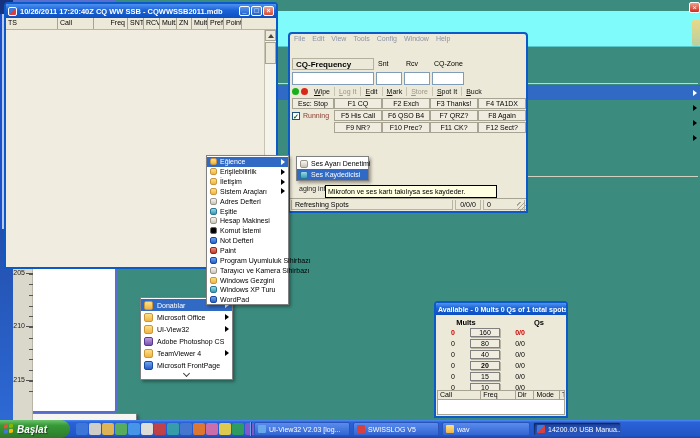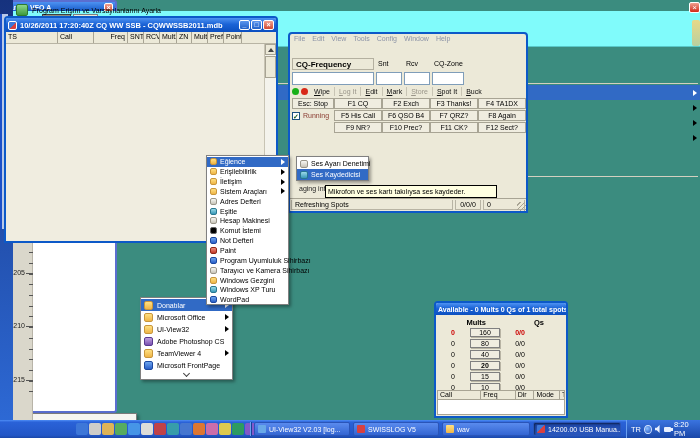--- a/index.html
+++ b/index.html
@@ -29,21 +29,21 @@
   .i-red{background:linear-gradient(180deg,#F09080,#C03828);border:1px solid #902818;}
   .i-gray{background:linear-gradient(180deg,#F8F8F4,#C8C4B8);border:1px solid #9A968A;}
   .i-purple{background:linear-gradient(180deg,#C0A0E0,#7850B0);border:1px solid #583890;}
   .i-cyan{background:linear-gradient(180deg,#9ADAE8,#3898B8);border:1px solid #287890;}
   .i-orange{background:linear-gradient(180deg,#F8C880,#E08830);border:1px solid #B06820;}
   .sep{height:1px;background:#D4D0C0;margin:1px 2px;}
   .xbtn{width:9px;height:9px;margin-left:auto;flex:none;border:1px solid #fff;border-radius:2px;
         background:linear-gradient(180deg,#F0A090,#D24A32);color:#fff;font-size:7px;line-height:7px;text-align:center;}
 
   
-  #log-win{left:4px;top:16px;width:274px;height:227px;z-index:10;}
+  #log-win{left:4px;top:2px;width:274px;height:267px;z-index:10;}
   #log-cols{display:flex;height:12px;background:#ECE9D8;border-bottom:1px solid #B8B4A4;font-size:7px;color:#000;}
   #log-cols .c{border-right:1px solid #A8A494;padding:1px 2px 0 2px;overflow:hidden;white-space:nowrap;}
   #log-body{position:absolute;left:0;top:26px;right:12px;bottom:0;background:#F0EDE0;}
   #log-scroll{position:absolute;right:0;top:26px;width:12px;bottom:0;background:#F4F3EC;border-left:1px solid #C8C4B4;}
   .sb-btn{position:absolute;left:0;width:11px;height:11px;background:#ECE9D8;border:1px solid #A8A494;}
   .tri-up{position:absolute;left:2px;top:3px;width:0;height:0;border-left:3px solid transparent;border-right:3px solid transparent;border-bottom:4px solid #444;}
   .tri-dn{position:absolute;left:2px;top:3px;width:0;height:0;border-left:3px solid transparent;border-right:3px solid transparent;border-top:4px solid #444;}
   #log-thumb{position:absolute;left:0;top:12px;width:11px;height:22px;background:#ECE9D8;border:1px solid #A8A494;}
 
   
@@ -307,21 +307,21 @@
     <span id="vfo-marker"></span>
     <span id="vfo-mline"></span>
     <span id="vfo-mlabel">CQ-Frequency</span>
   </div>
 
   <div class="win" id="avail-win">
     <div class="tbar" id="avail-title">
       <span style="font-size:7px">Available - 0 Mults 0 Qs of 1 total spots</span>
 
     </div>
-    <span class="avhead" style="left:10px;width:40px;text-align:right">Mults</span>
+    <span class="avhead" style="left:10px;width:40px;text-align:center">Mults</span>
     <span class="avhead" style="left:88px;width:30px;text-align:center">Qs</span>
 
     <div class="bandrow red" style="top:24px">
       <span class="m">0</span>
       <button class="bandbtn">160</button>
       <span class="q">0/0</span>
     </div>
     <div class="bandrow" style="top:35px">
       <span class="m">0</span>
       <button class="bandbtn">80</button>
@@ -534,20 +534,29 @@
       <span class="ic smic i-cyan"></span>
       <span>Ses Kaydedicisi</span>
     </div>
   </div>
 
   <div id="tooltip">
     <span>Mikrofon ve ses kartı takılıysa ses kaydeder.</span>
   </div>
 
   <div id="taskbar">
+    <div id="start-btn">
+      <span id="flag">
+        <i style="background:#E8503C"></i>
+          <i style="background:#7FBA00"></i>
+          <i style="background:#3E78D8"></i>
+          <i style="background:#FFB900"></i>
+      </span>
+      <span>Başlat</span>
+    </div>
     <div id="ql">
       <span class="qli" style="background:#3E78D8"></span>
       <span class="qli" style="background:#D8D4C8"></span>
       <span class="qli" style="background:#E8B850"></span>
       <span class="qli" style="background:#58B058"></span>
       <span class="qli" style="background:#4898E8"></span>
       <span class="qli" style="background:#E8E4D8"></span>
       <span class="qli" style="background:#C84040"></span>
       <span class="qli" style="background:#38A0A8"></span>
       <span class="qli" style="background:#4878D0"></span>
@@ -569,22 +578,15 @@
       </div>
       <div class="task" style="width:88px">
         <span class="tico" style="background:linear-gradient(180deg,#FFE082,#EFB547)"></span>
         <span>wav</span>
       </div>
       <div class="task active" style="width:88px">
         <span class="tico" style="background:linear-gradient(135deg,#3E78D8 50%,#D84040 50%)"></span>
         <span>14200.00 USB Manua...</span>
       </div>
     </div>
-    <div id="tray">
-      <span>TR</span>
-      <span id="lang-ic"></span>
-      <span id="vol-ic"></span>
-      <span id="bat-ic"></span>
-      <span>8:20 PM</span>
-    </div>
   </div>
 
 </div>
 
 </body></html>

